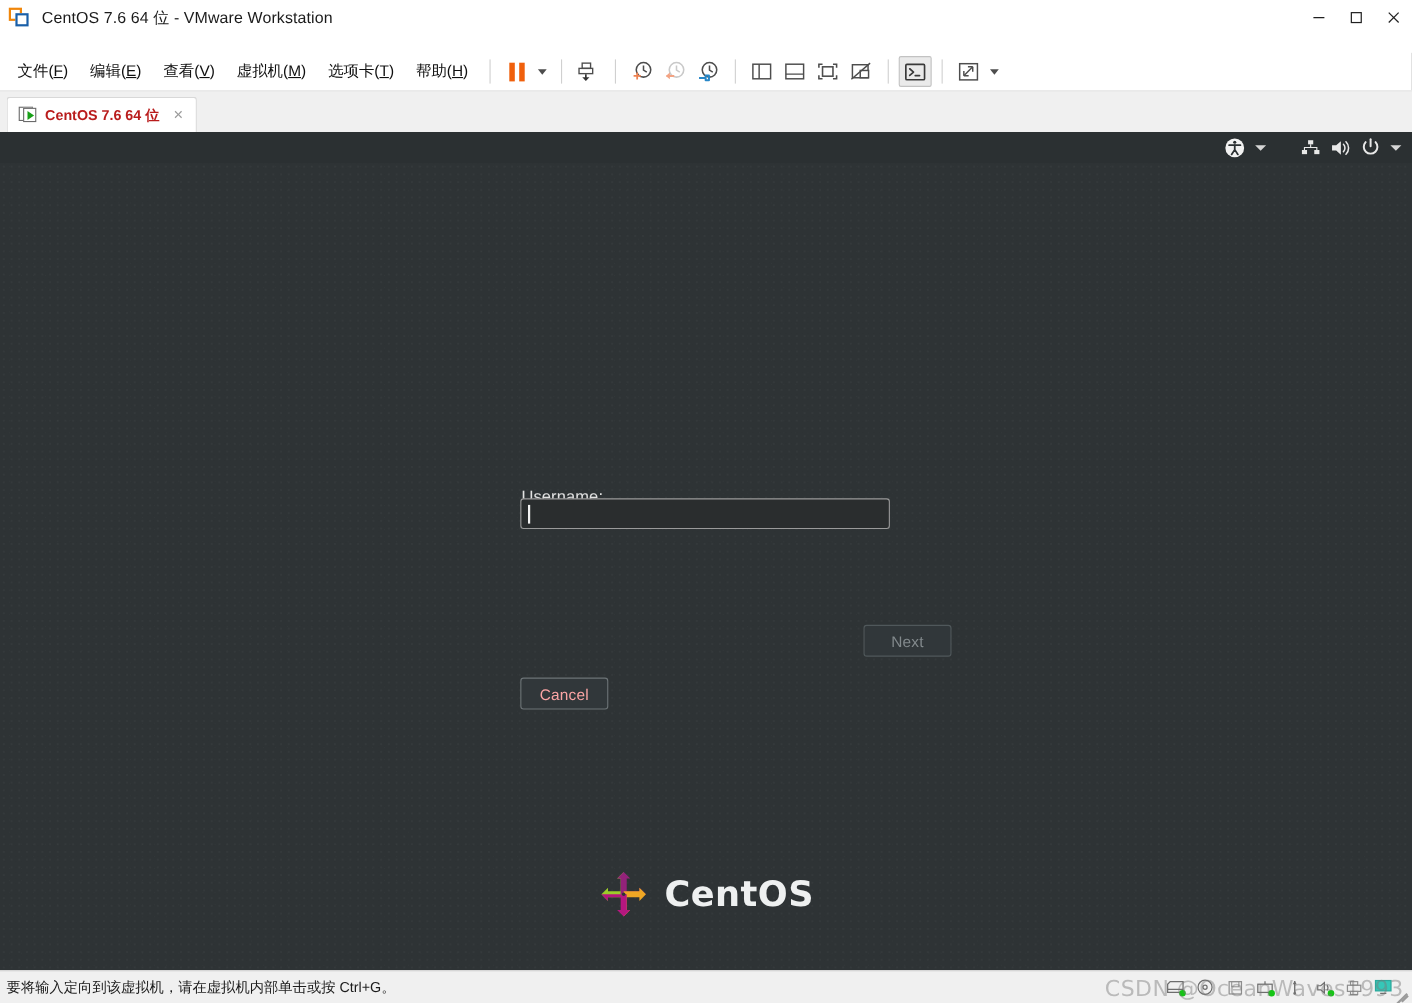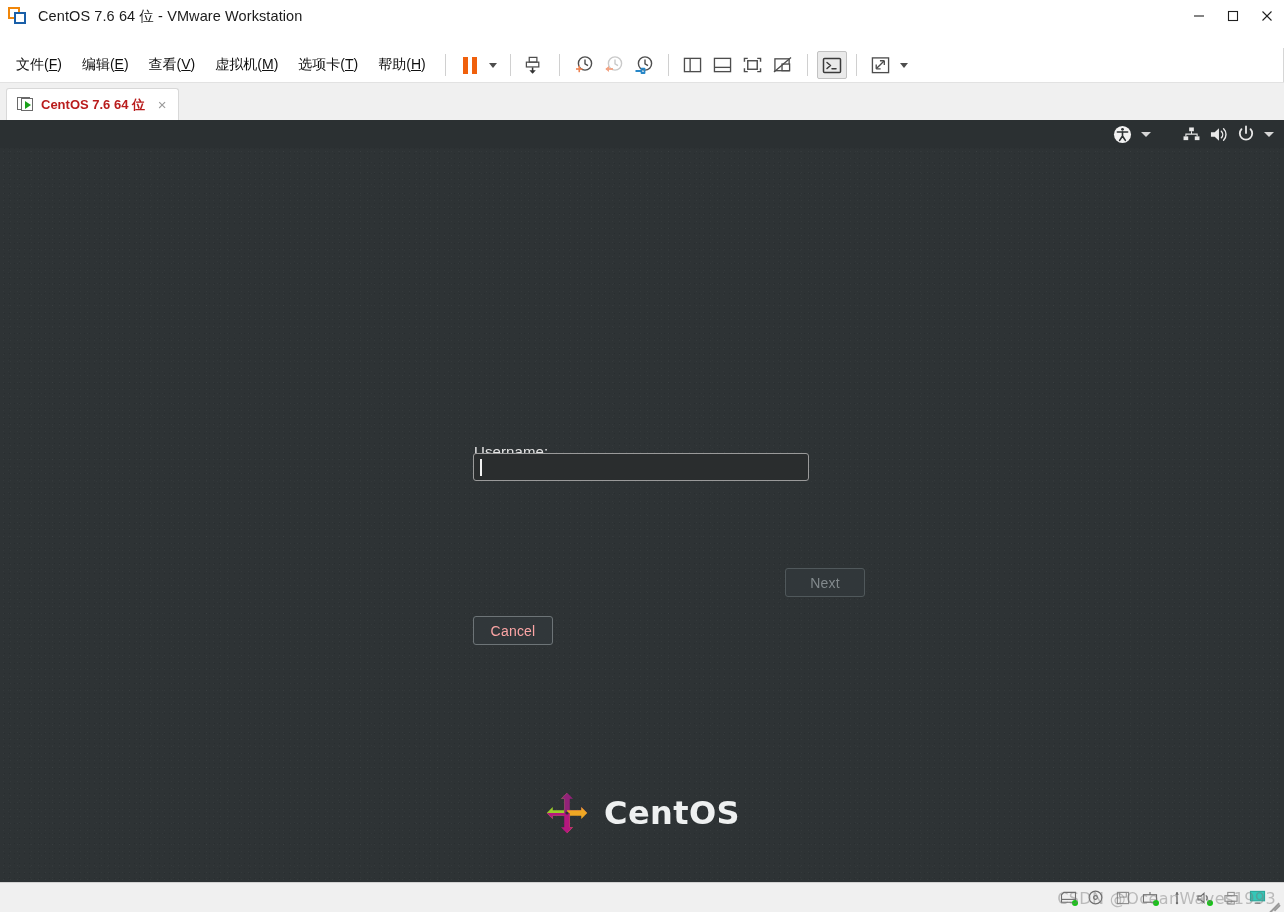--- a/index.html
+++ b/index.html
@@ -408,21 +408,21 @@
     height: 1.5px;
     transform-origin: center;
   }
 
   
   .watermark {
     position: absolute;
     right: 8px;
     top: 50%;
     transform: translateY(-50%);
-    font-size: 16px;
+    font-size: 20px;
     color: rgba(120,120,120,0.45);
     font-family: "DejaVu Sans", sans-serif;
     letter-spacing: 0.4px;
     white-space: nowrap;
     pointer-events: none;
   }
 </style>
 </head>
 <body>
 
@@ -659,20 +659,21 @@
               <circle cx="0" cy="0" r="3.5" fill="#2e3335"></circle>
             </g>
           </svg>
         </div>
         <div class="logo-word">CentOS</div>
       </div>
     </div>
   </div>
 
   <div class="statusbar">
+    <div class="status-text">要将输入定向到该虚拟机，请在虚拟机内部单击或按 Ctrl+G。</div>
 
     <div class="status-devices">
       <div class="dev-ico">
         <svg width="17" height="14" viewBox="0 0 18 15">
             <path d="M1.5 4 L4 1.5 L16.5 1.5 L16.5 12 L1.5 12 Z" fill="none" stroke="#6e6e6e" stroke-width="1.2"></path>
             <line x1="1.5" y1="9" x2="16.5" y2="9" stroke="#6e6e6e" stroke-width="1.2"></line>
           </svg>
         <span class="dev-dot"></span>
       </div>
       <div class="dev-ico">

